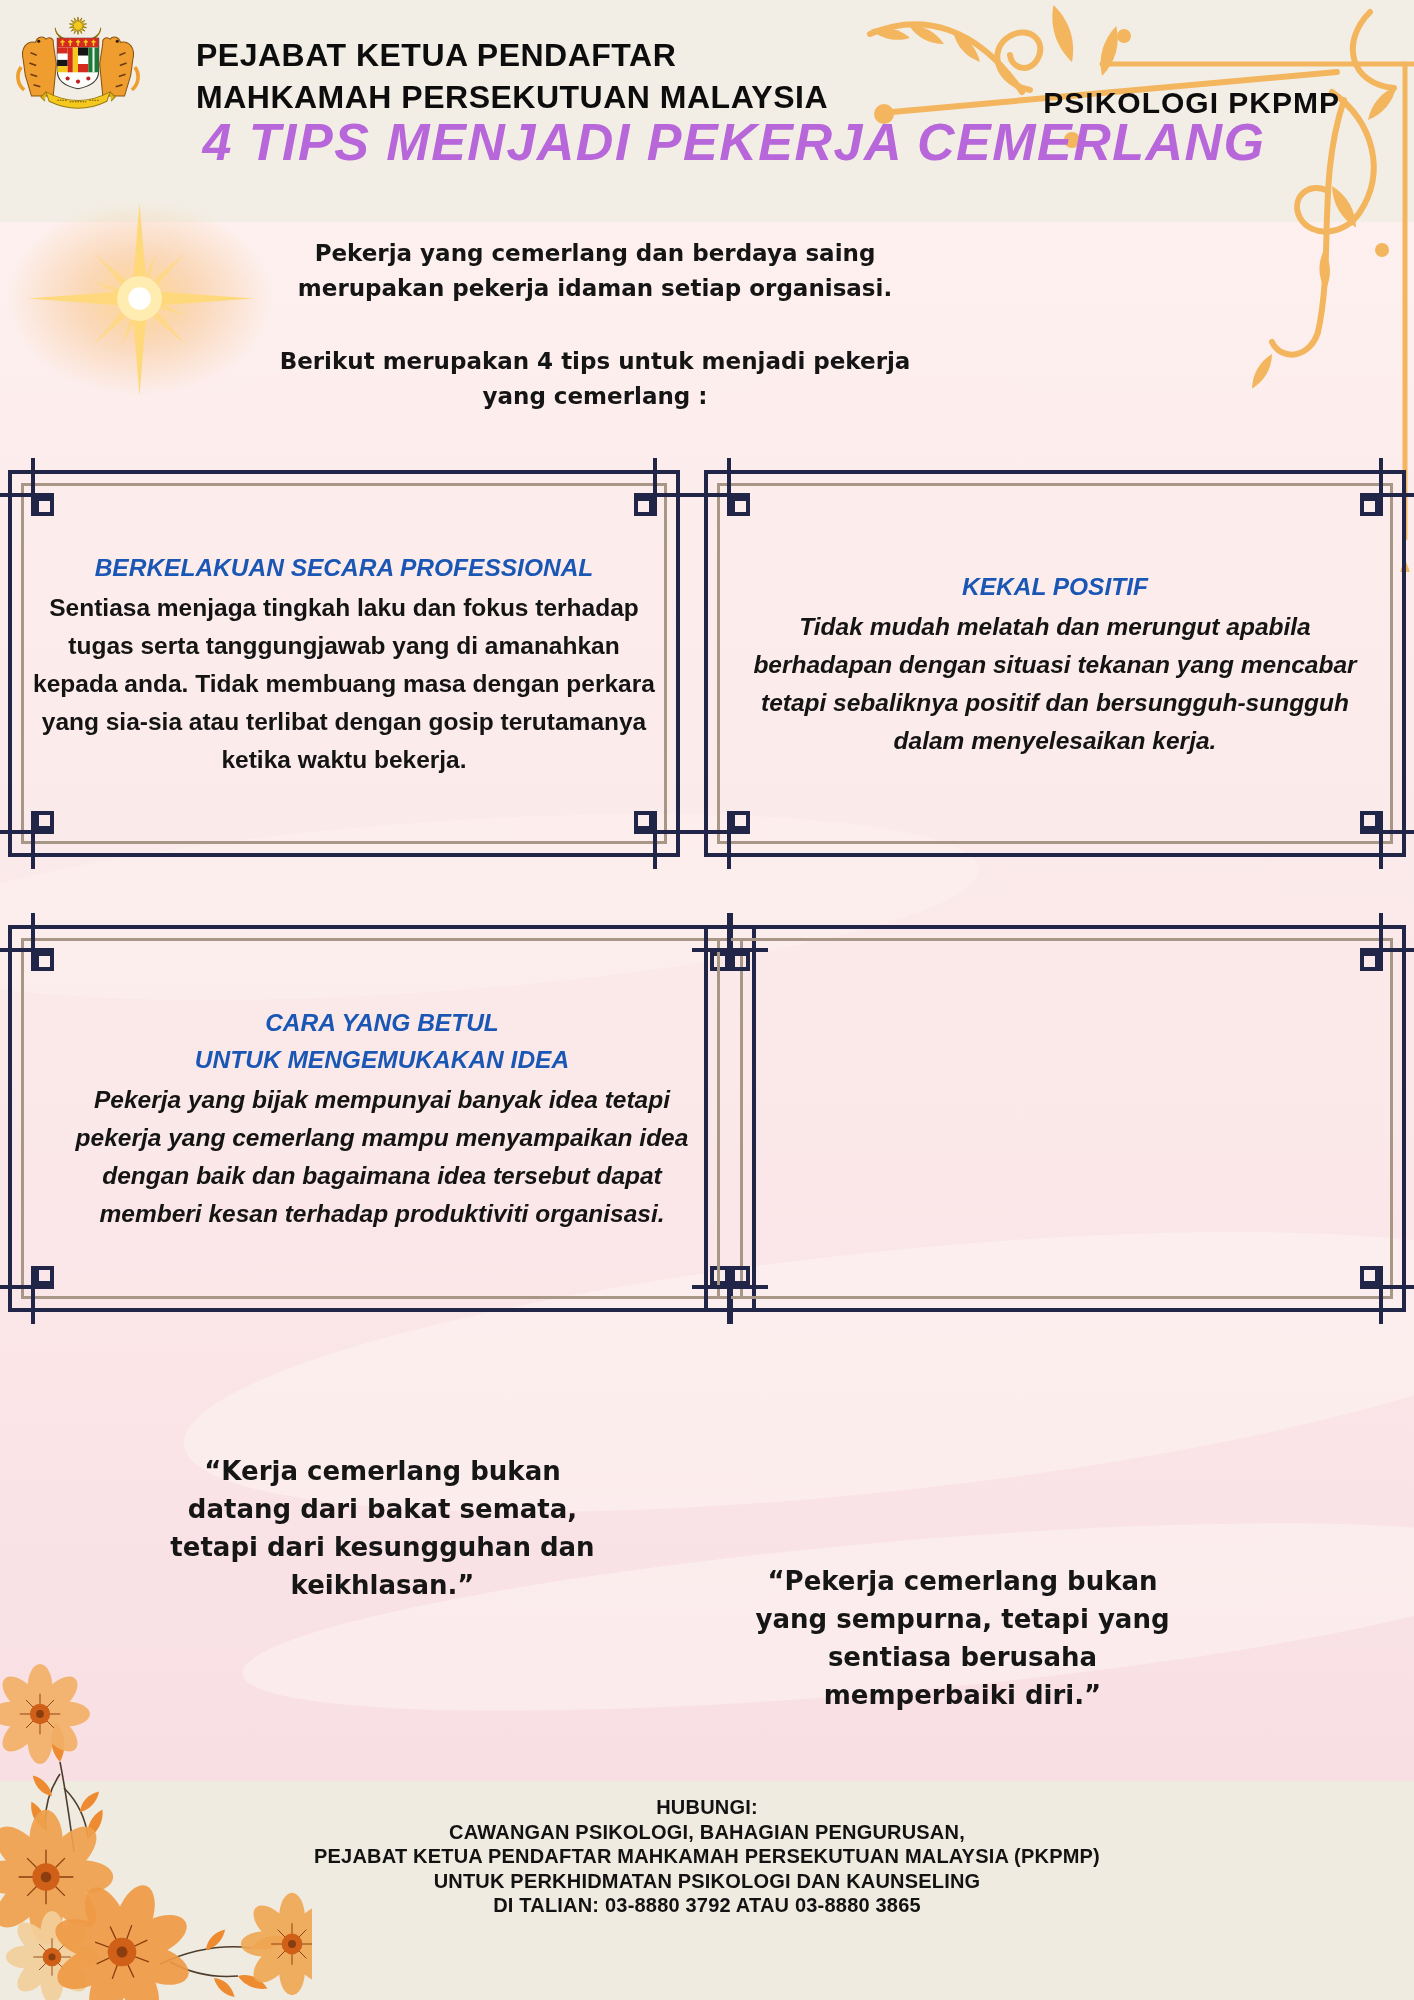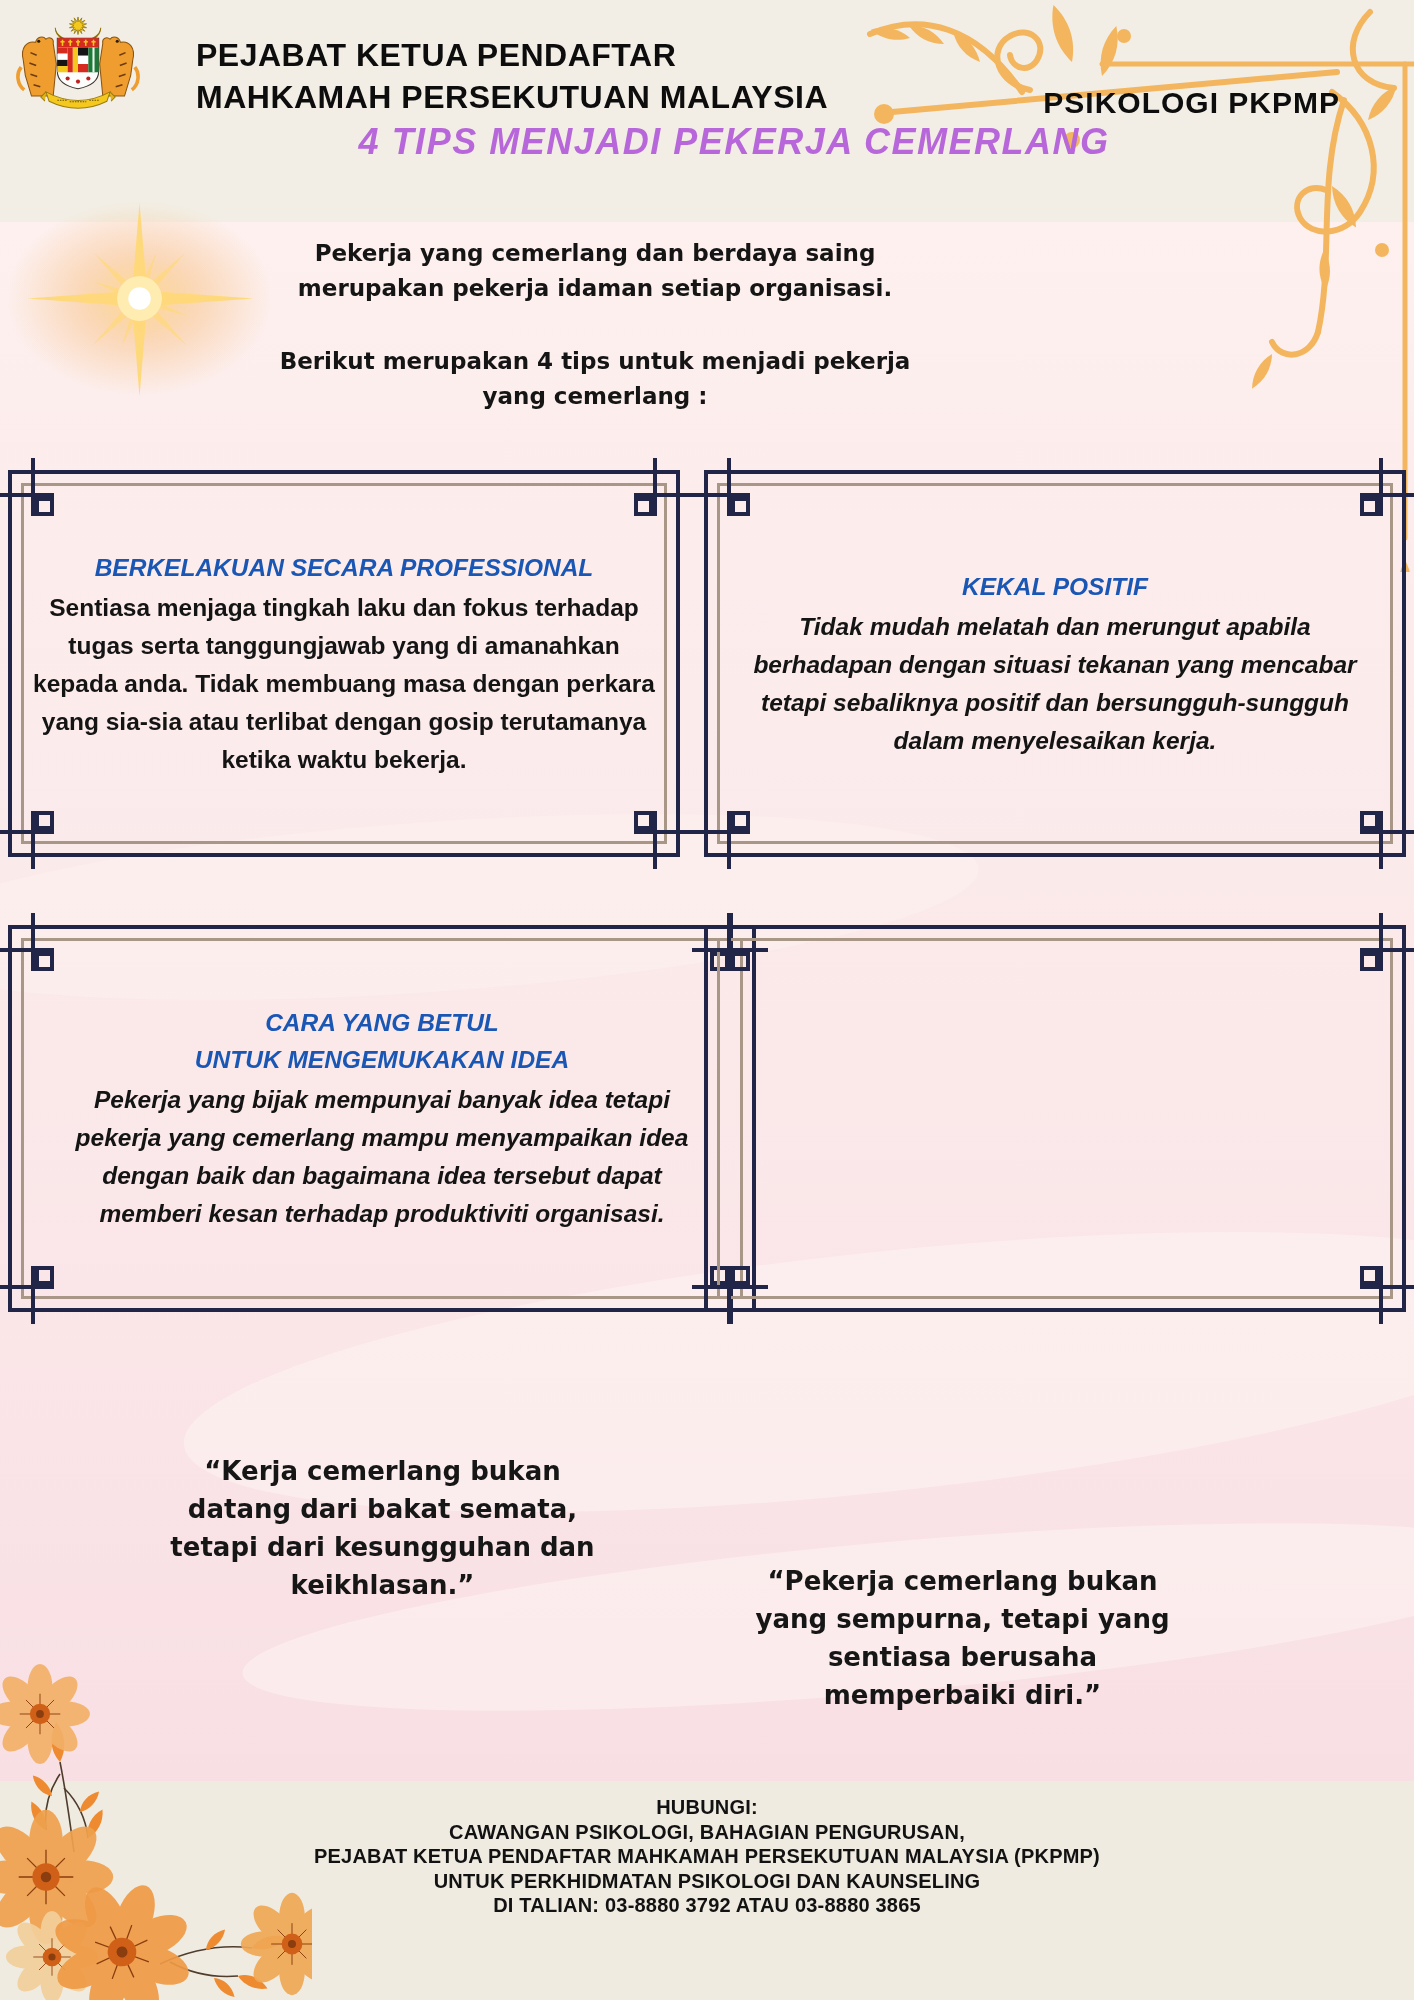--- a/index.html
+++ b/index.html
@@ -14,21 +14,21 @@
   .sec-footer{position:absolute;left:0;top:1781px;width:1414px;height:219px;background:#efebe1;}
   .swash{position:absolute;border-radius:50%;pointer-events:none;}
   .swash1{left:180px;top:1030px;width:1400px;height:240px;background:#fdf4f2;opacity:.55;transform:rotate(-6deg);}
   .swash2{left:-120px;top:600px;width:1100px;height:170px;background:#fdf2f0;opacity:.5;transform:rotate(-4deg);}
   .swash3{left:240px;top:1320px;width:1300px;height:150px;background:#fef6f4;opacity:.5;transform:rotate(-5deg);}
   
   .org-line{position:absolute;left:196px;white-space:nowrap;font-weight:800;font-size:32px;line-height:38px;letter-spacing:.5px;color:#0d0d0d;}
   .org1{top:36px;} .org2{top:78px;}
   .brand{position:absolute;top:86px;right:74px;font-weight:800;font-size:30px;letter-spacing:1px;white-space:nowrap;color:#0d0d0d;z-index:3;}
   .main-title{position:absolute;left:67px;top:112px;width:1334px;text-align:center;z-index:3;
-    font-style:italic;font-weight:800;font-size:36px;line-height:60px;letter-spacing:1.5px;color:#b767d9;white-space:nowrap;}
+    font-style:italic;font-weight:800;font-size:52px;line-height:60px;letter-spacing:1.5px;color:#b767d9;white-space:nowrap;}
   
   .intro-p{position:absolute;left:250px;width:690px;text-align:center;z-index:2;
     font-family:"DejaVu Sans","Liberation Sans",sans-serif;font-weight:700;font-size:23px;line-height:35px;color:#151515;}
   .intro1{top:236px;} .intro2{top:344px;}
   
   .tip-box{position:absolute;z-index:2;}
   .frame-outer{position:absolute;inset:0;border:4px solid #212547;}
   .frame-inner{position:absolute;inset:13px;border:3px solid #a89686;}
   .corner{position:absolute;width:64px;height:64px;z-index:3;}
   .c-tl{left:0;top:0;} .c-tr{right:0;top:0;transform:scaleX(-1);}

